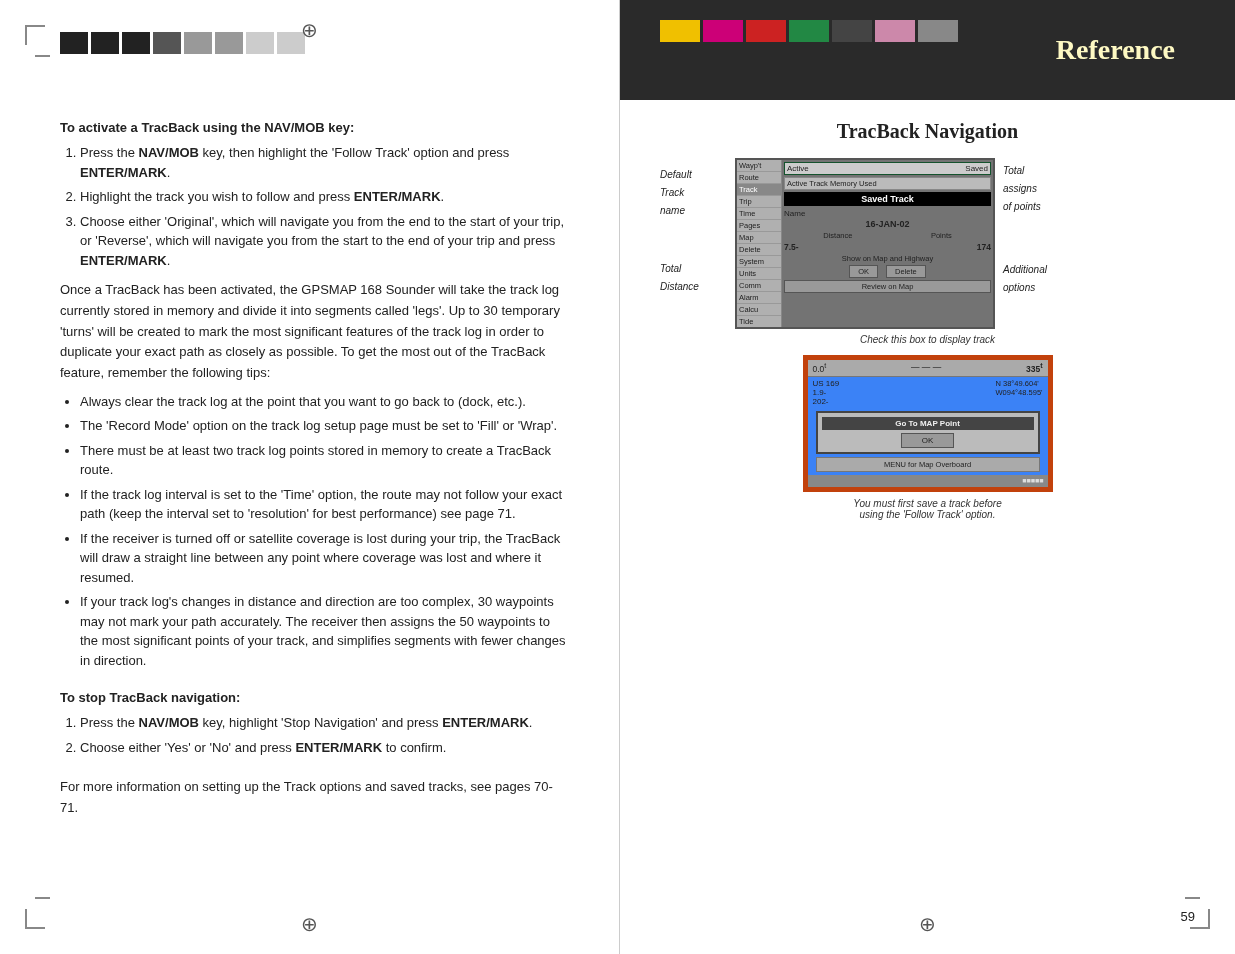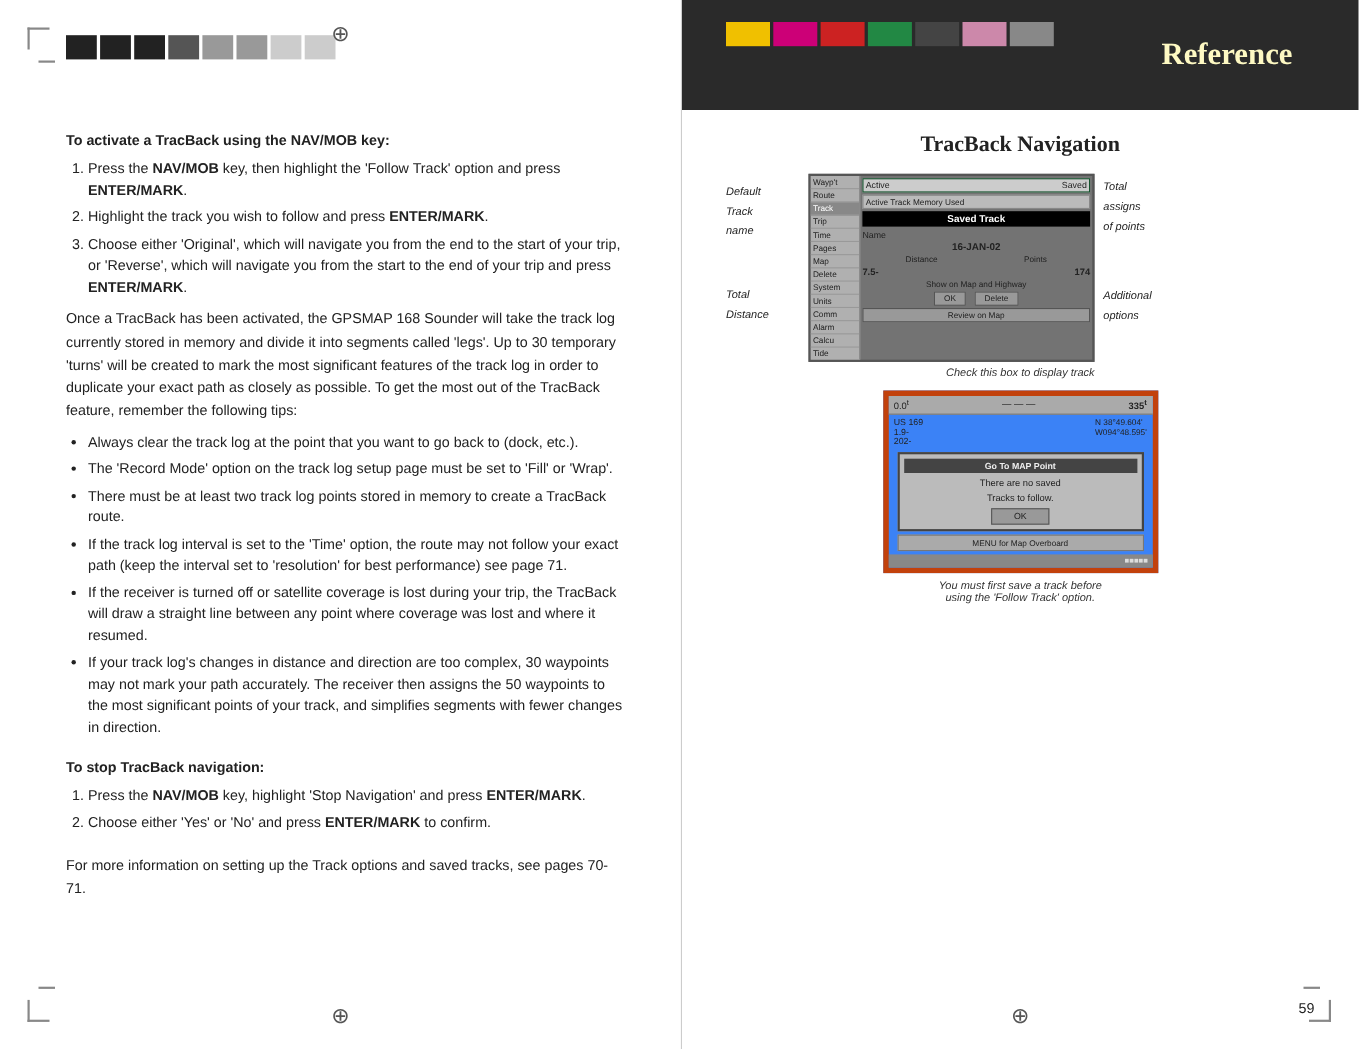--- a/index.html
+++ b/index.html
@@ -412,21 +412,20 @@
               <div>202-</div>
             </div>
             <div style="text-align: left; font-size: 7.5px;">
               <div>N 38°49.604'</div>
               <div>W094°48.595'</div>
             </div>
           </div>
 
           <div style="background: #bbb; border: 2px solid #444; margin: 3px 8px; padding: 4px;">
             <div style="background: #444; color: #eee; text-align: center; font-weight: bold; padding: 2px; font-size: 8px; margin-bottom: 3px;">Go To MAP Point</div>
-            <div style="text-align: center; font-size: 8.5px; margin-bottom: 4px; line-height: 1.5;">There are no saved<br>Tracks to follow.</div>
             <div style="text-align: center;">
               <div style="display: inline-block; background: #999; border: 1px solid #555; padding: 2px 20px; font-size: 8px;">OK</div>
             </div>
           </div>
 
           <div style="text-align: center; font-size: 7.5px; padding: 2px; background: #aaa; margin: 0 8px 3px 8px; border: 1px solid #777;">MENU for Map Overboard</div>
 
           <div style="background: #888; height: 12px; display: flex; align-items: center; justify-content: flex-end; padding-right: 4px;">
             <span style="font-size: 7px; color: #ddd;">■■■■■</span>
           </div>

